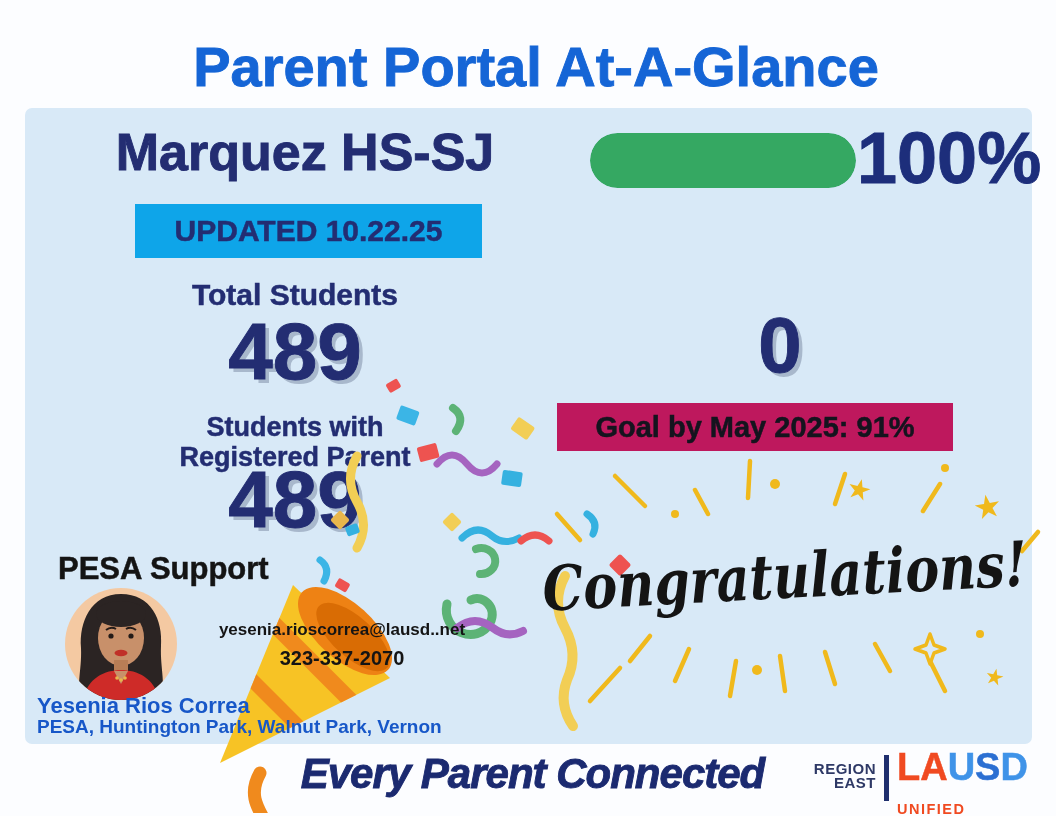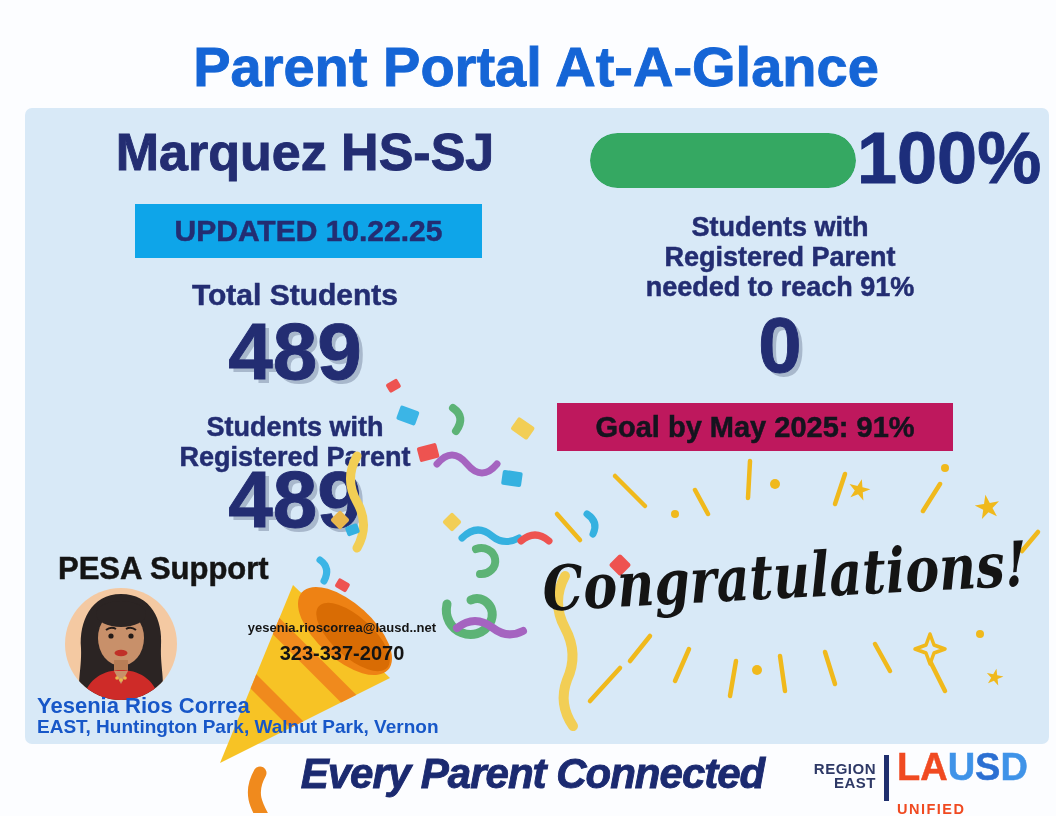--- a/index.html
+++ b/index.html
@@ -15,21 +15,21 @@
 
   
   .title{
     top:34px;left:8px;width:1056px;text-align:center;
     font-size:56px;font-weight:bold;color:#1565D6;letter-spacing:0px;
   }
 
   
   .card{
     left:25px;top:108px;width:1007px;height:636px;
-    background:#D8E9F7;border-radius:7px;padding-left:17px;
+    background:#D8E9F7;border-radius:7px;
   }
 
   
   .school-name{
     left:40px;top:14px;width:480px;text-align:center;
     font-size:52px;font-weight:bold;color:#232D72;
   }
   .updated-badge{
     left:110px;top:96px;width:347px;height:54px;
     background:#0ea5e9;display:flex;align-items:center;justify-content:center;
@@ -74,21 +74,21 @@
     font-size:29px;font-weight:bold;color:#14141E;
   }
 
   
   .congrats-svg{left:500px;top:348px;}
 
   
   .face-heading{left:33px;top:443px;font-size:31px;font-weight:bold;color:#141414;}
   .avatar{left:40px;top:480px;width:112px;height:112px;}
   .contact{left:162px;top:512px;width:310px;text-align:center;color:#141414;font-weight:bold;}
-  .contact .email{font-size:13px;}
+  .contact .email{font-size:17px;}
   .contact .phone{font-size:20px;margin-top:7px;}
   .support-name{left:12px;top:585px;font-size:22px;font-weight:bold;color:#1757C8;}
   .support-areas{left:12px;top:608px;font-size:19px;font-weight:bold;color:#1757C8;}
 
   
   .slogan{
     left:275px;top:750px;width:515px;text-align:center;
     font-size:42px;font-weight:bold;font-style:italic;color:#1B2A70;letter-spacing:-1px;
   }
   .region{
@@ -118,21 +118,20 @@
     <div class="abs total-label hv2">Total Students</div>
     <div class="abs total-value big-num hv">489</div>
     <div class="abs reg-label hv2">Students with Registered Parent</div>
     <div class="abs reg-value big-num hv">489</div>
 
     <div class="abs right-col">
       <div class="bar-track">
         <div class="bar-fill"></div>
       </div>
       <div class="pct hv">100%</div>
-      <div class="needed-label hv2">Students with Registered Parent needed to reach 91%</div>
       <div class="needed-value big-num hv">0</div>
       <div class="goal-badge hv2">Goal by May 2025: 91%</div>
     </div>
 
     <svg class="abs" style="left:250px;top:260px;" width="430" height="420" viewBox="0 0 430 420">
       <g fill="none" stroke-linecap="round">
 
         <path d="M82,88 q-13,23 0,46 q13,23 0,46" stroke="#F2CE55" stroke-width="9"></path>
         <path d="M290,208 q-14,26 0,52 q14,26 2,52 q-9,24 6,46" stroke="#F2CE55" stroke-width="10"></path>
 
@@ -236,21 +235,21 @@
         <circle cx="60" cy="90" r="1.8" fill="#E8B64C"></circle>
       </g>
     </svg>
 
     <div class="abs contact">
       <div class="email">yesenia.rioscorrea@lausd..net</div>
       <div class="phone">323-337-2070</div>
     </div>
 
     <div class="abs support-name">Yesenia Rios Correa</div>
-    <div class="abs support-areas">EAST, Huntington Park, Walnut Park, Vernon</div>
+    <div class="abs support-areas">PESA, Huntington Park, Walnut Park, Vernon</div>
 
   </div>
 
   <div class="abs slogan hv">Every Parent Connected</div>
 
   <div class="abs region">
     <div>REGION</div>
     <div>EAST</div>
   </div>
 

